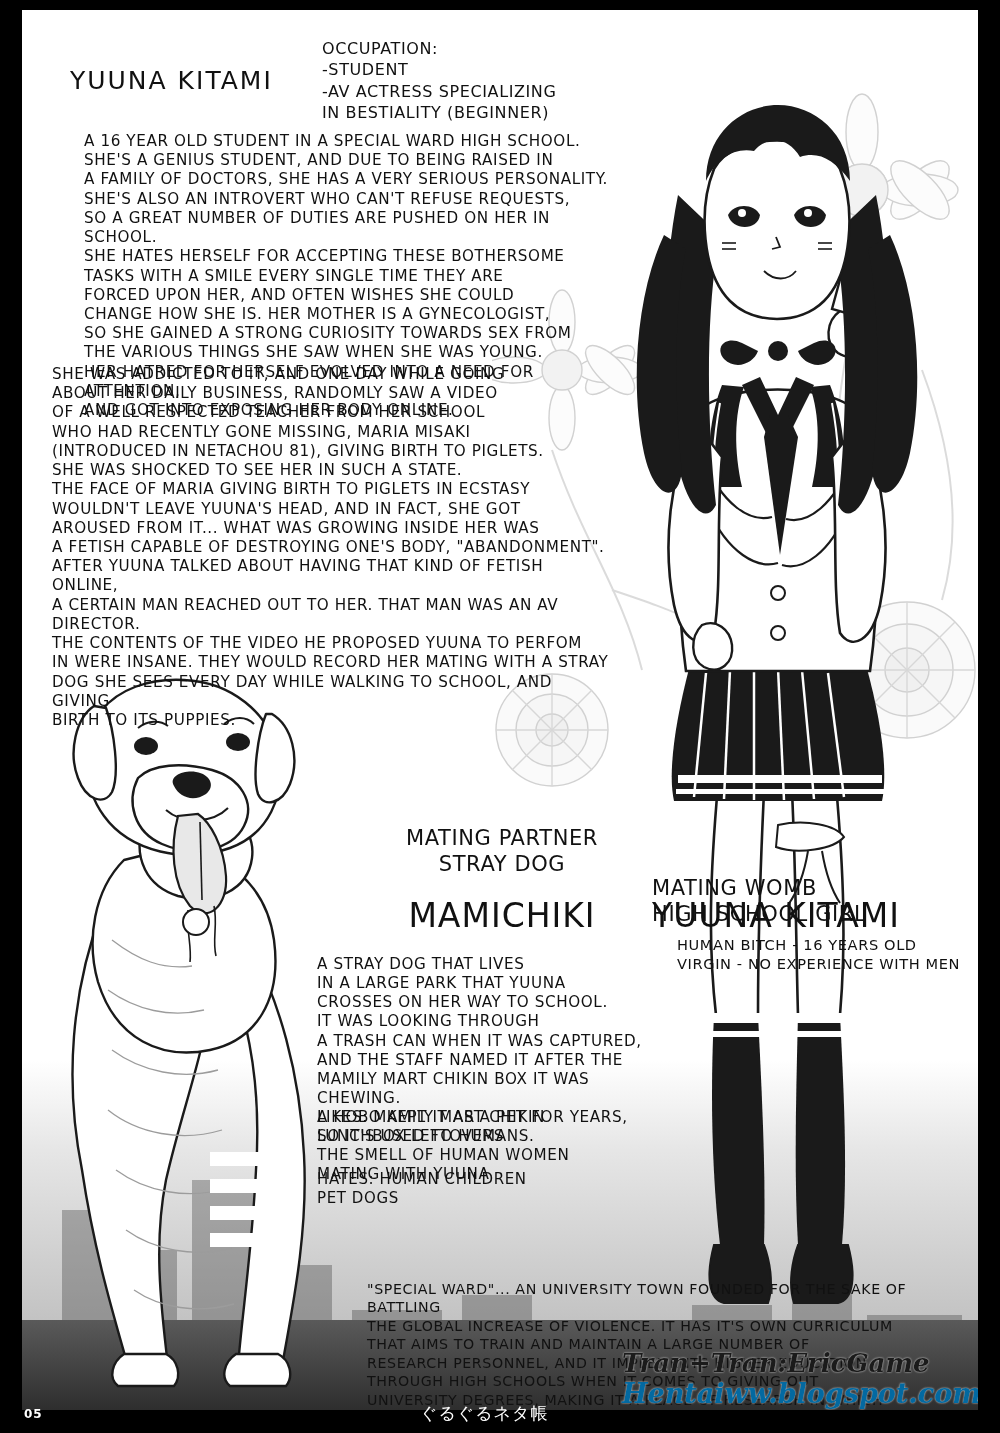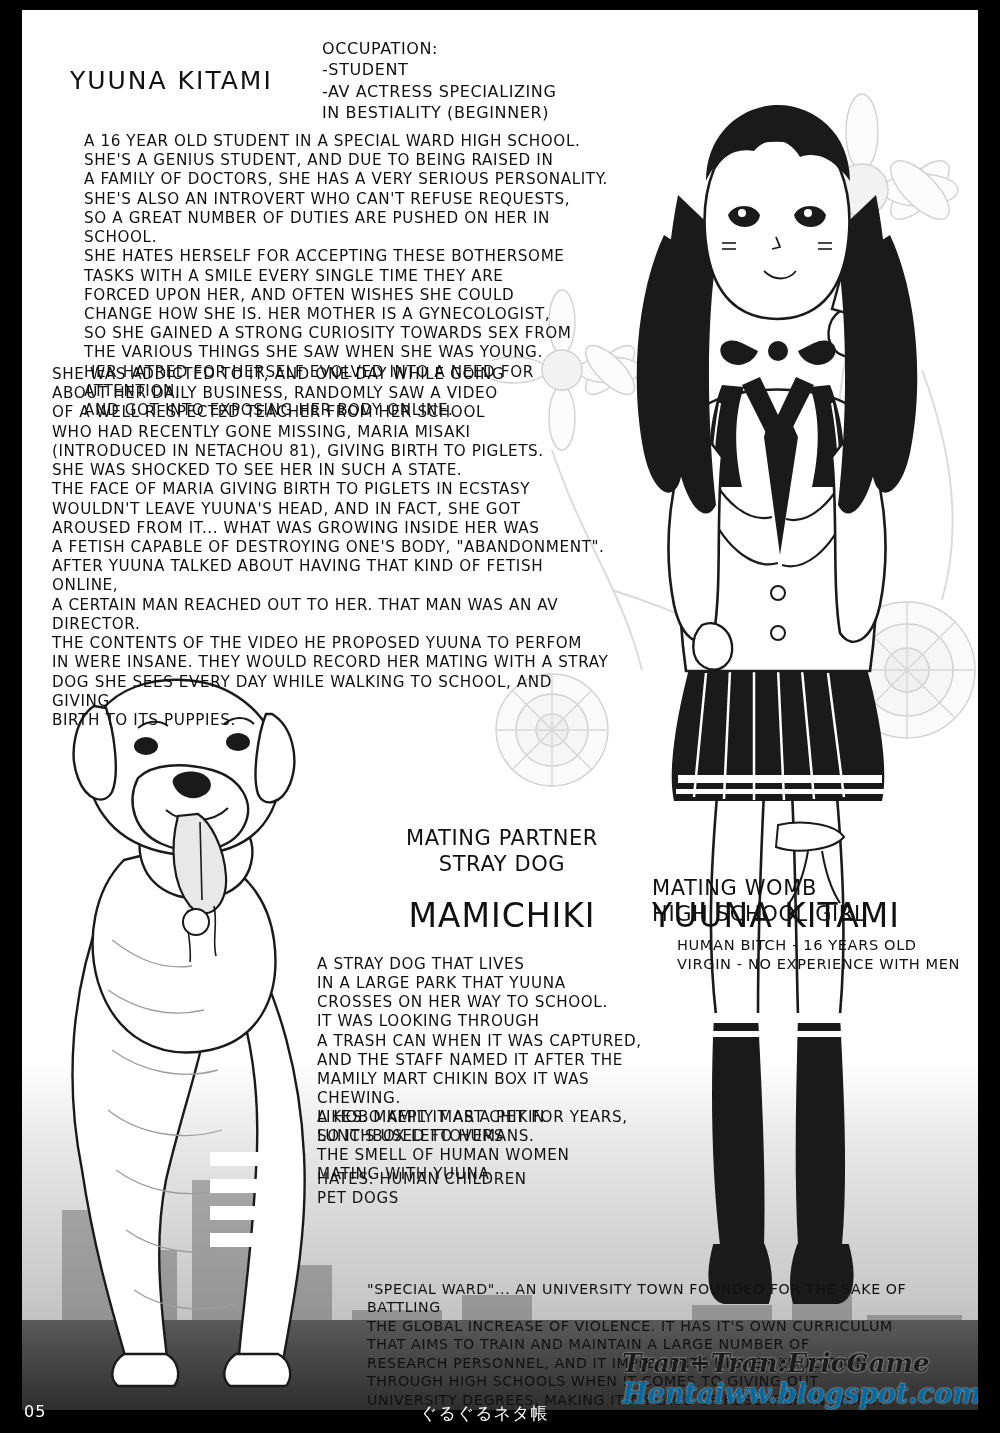--- a/index.html
+++ b/index.html
@@ -125,23 +125,24 @@
     width: 600px;
     font-size: 14.2px;
     line-height: 1.3;
   }
 
   
   #page-number {
     position: absolute;
     left: 24px; bottom: 12px;
     color: #ffffff;
-    font-size: 16px;
+    font-size: 12px;
     font-family: "DejaVu Sans", sans-serif;
     letter-spacing: 1px;
+    font-weight: bold;
   }
   #circle-mark {
     position: absolute;
     left: 420px; bottom: 8px;
     color: #ffffff;
     font-size: 17px;
     letter-spacing: 1px;
     font-family: Liberation Mono, monospace;
   }
   

